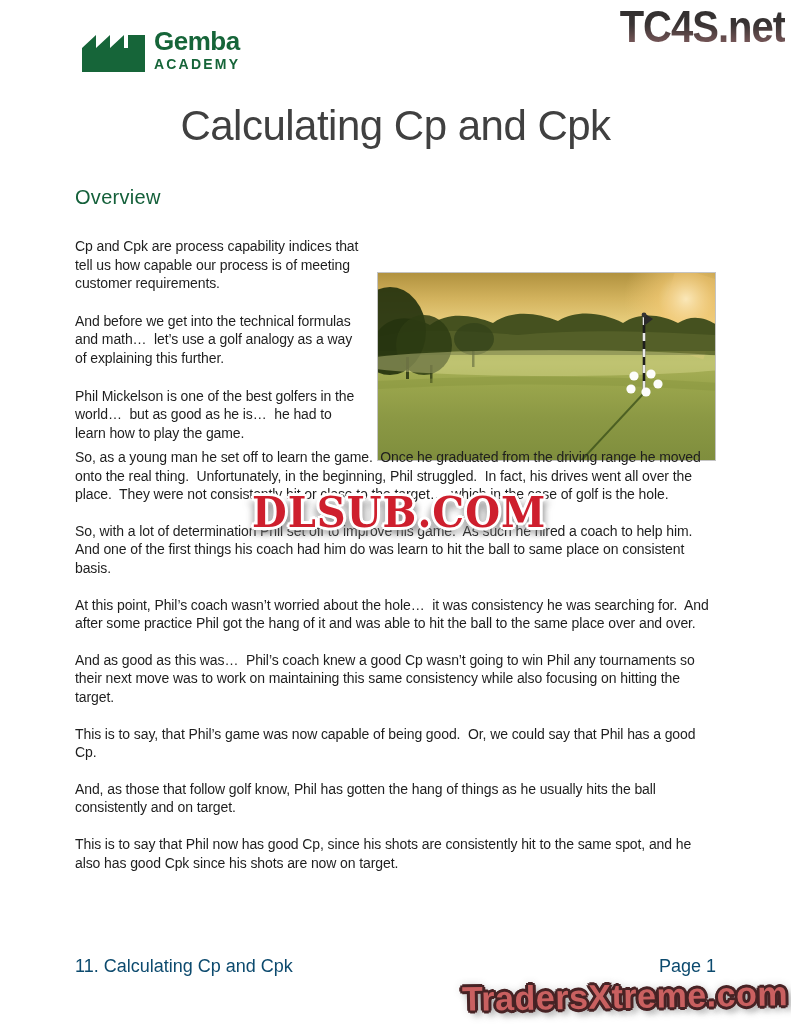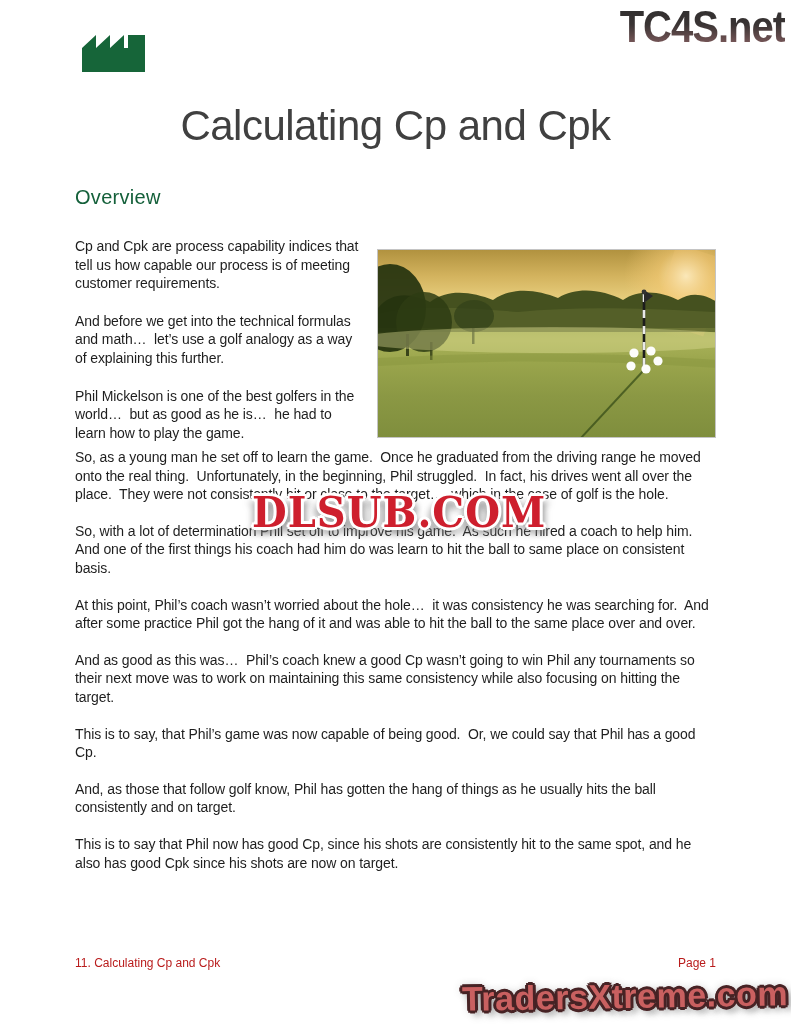--- a/index.html
+++ b/index.html
@@ -46,21 +46,21 @@
 
   
   .doc-title {
     position:absolute; top:102px; left:0; width:100%;
     text-align:center; font-size:42px; font-weight:400; color:#404040; letter-spacing:-0.5px;
   }
   .section-heading {
     position:absolute; top:186px; left:75px;
     font-size:20px; font-weight:normal; color:#14603a; letter-spacing:0.3px;
   }
-  .two-col { position:absolute; top:237px; left:75px; width:641px; display:flex; gap:12px; }
+  .two-col { position:absolute; top:237px; left:75px; width:641px; display:flex; gap:12px;align-items:flex-end; }
   .col-text { width:294px; }
   .para {
     font-size:14px; line-height:18.6px; color:#1e1e1e; letter-spacing:-0.1px;
     margin-bottom:18px; white-space:pre-wrap;
   }
   .col-text .para { margin-bottom:19px; }
   .full-paras { position:absolute; top:448px; left:75px; width:641px; }
 
   
   .photo {
@@ -69,33 +69,37 @@
     background:linear-gradient(180deg,
       #b1923f 0%, #d3b35e 14%, #e7cd7c 26%, #efdd8f 34%, #ecdd95 38%,
       #9aa64e 38.6%, #a9b158 48%, #9aa54c 60%, #8b9844 78%, #7f8e3d 100%);
   }
   .photo svg { position:absolute; inset:0; display:block; }
 
   
   .footer {
     position:absolute; top:956px; left:75px; width:641px;
     display:flex; justify-content:space-between;
-    font-size:12px; color:#b91c1c;
+    font-size:18px; color:#0c4a6e;
   }
 </style>
 </head>
 <body>
 
 <div class="page">
 
   <div class="logo">
     <svg class="logo-icon" width="64" height="46" viewBox="0 0 64 46">
       <polygon points="0,46 0,22 14,9 14,22 28,9 28,22 42,9 42,22 63,22 63,46" fill="#166539"></polygon>
       <rect x="46" y="9" width="17" height="14" fill="#166539"></rect>
     </svg>
+    <div class="logo-text">
+      <span class="logo-name">Gemba</span>
+      <span class="logo-sub">ACADEMY</span>
+    </div>
   </div>
 
   <div class="wm-tc4s">TC4S.net</div>
 
   <h1 class="doc-title">Calculating Cp and Cpk</h1>
   <h2 class="section-heading">Overview</h2>
 
   <div class="two-col">
     <div class="col-text">
       <p class="para">Cp and Cpk are process capability indices that tell us how capable our process is of meeting customer requirements.</p>

